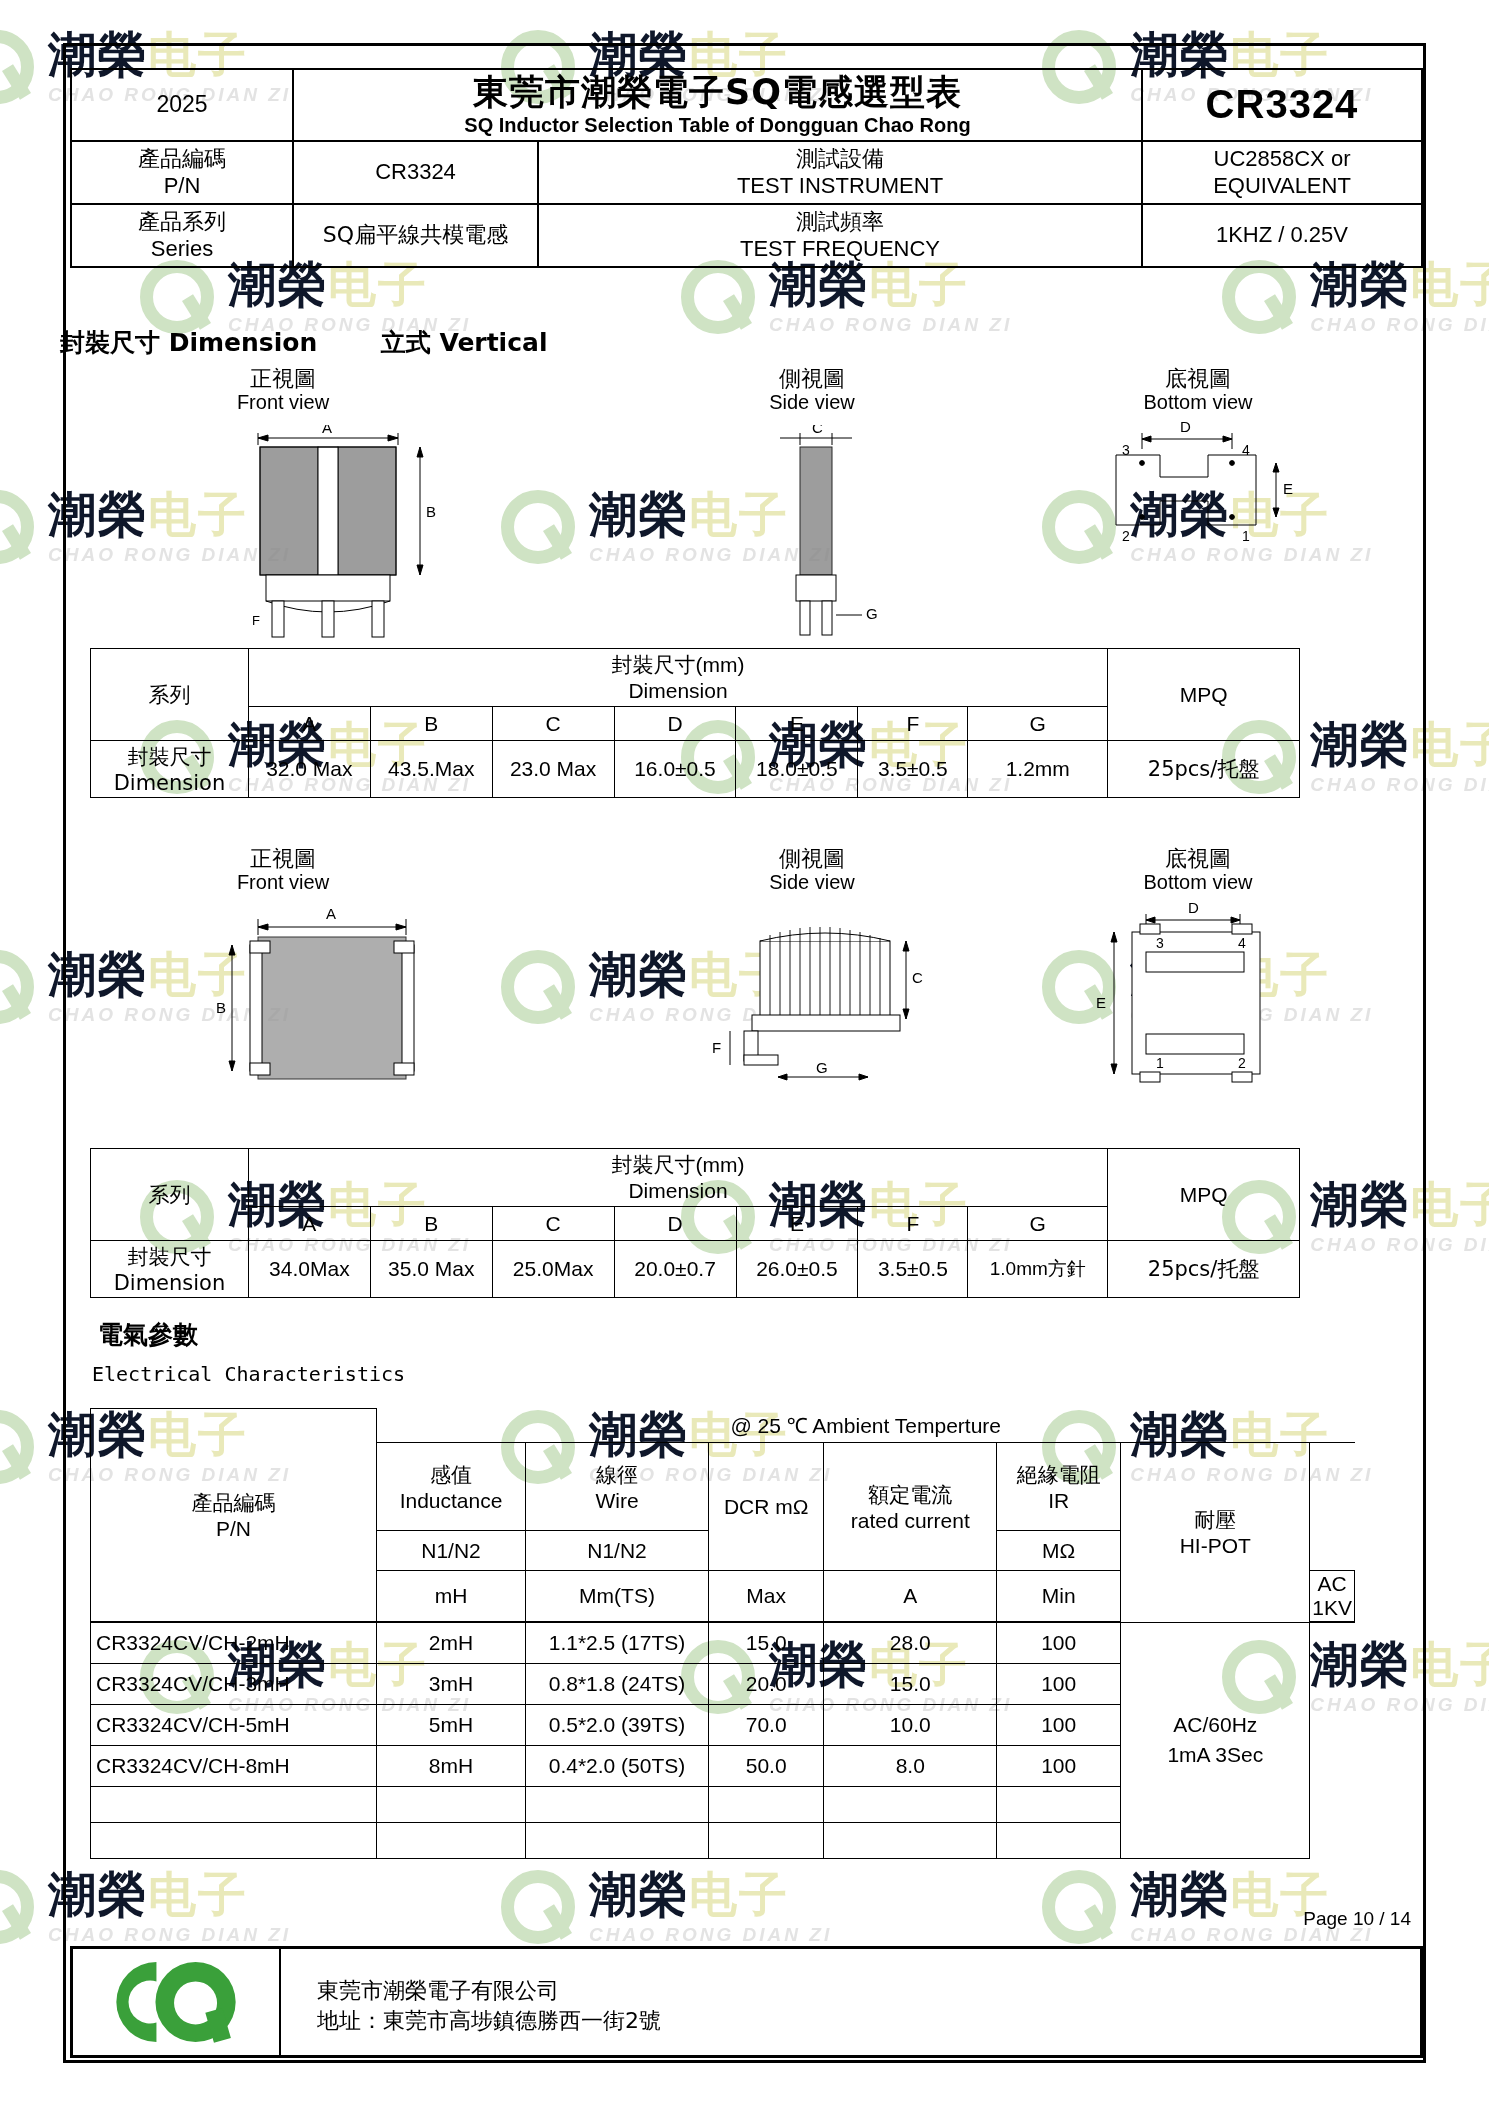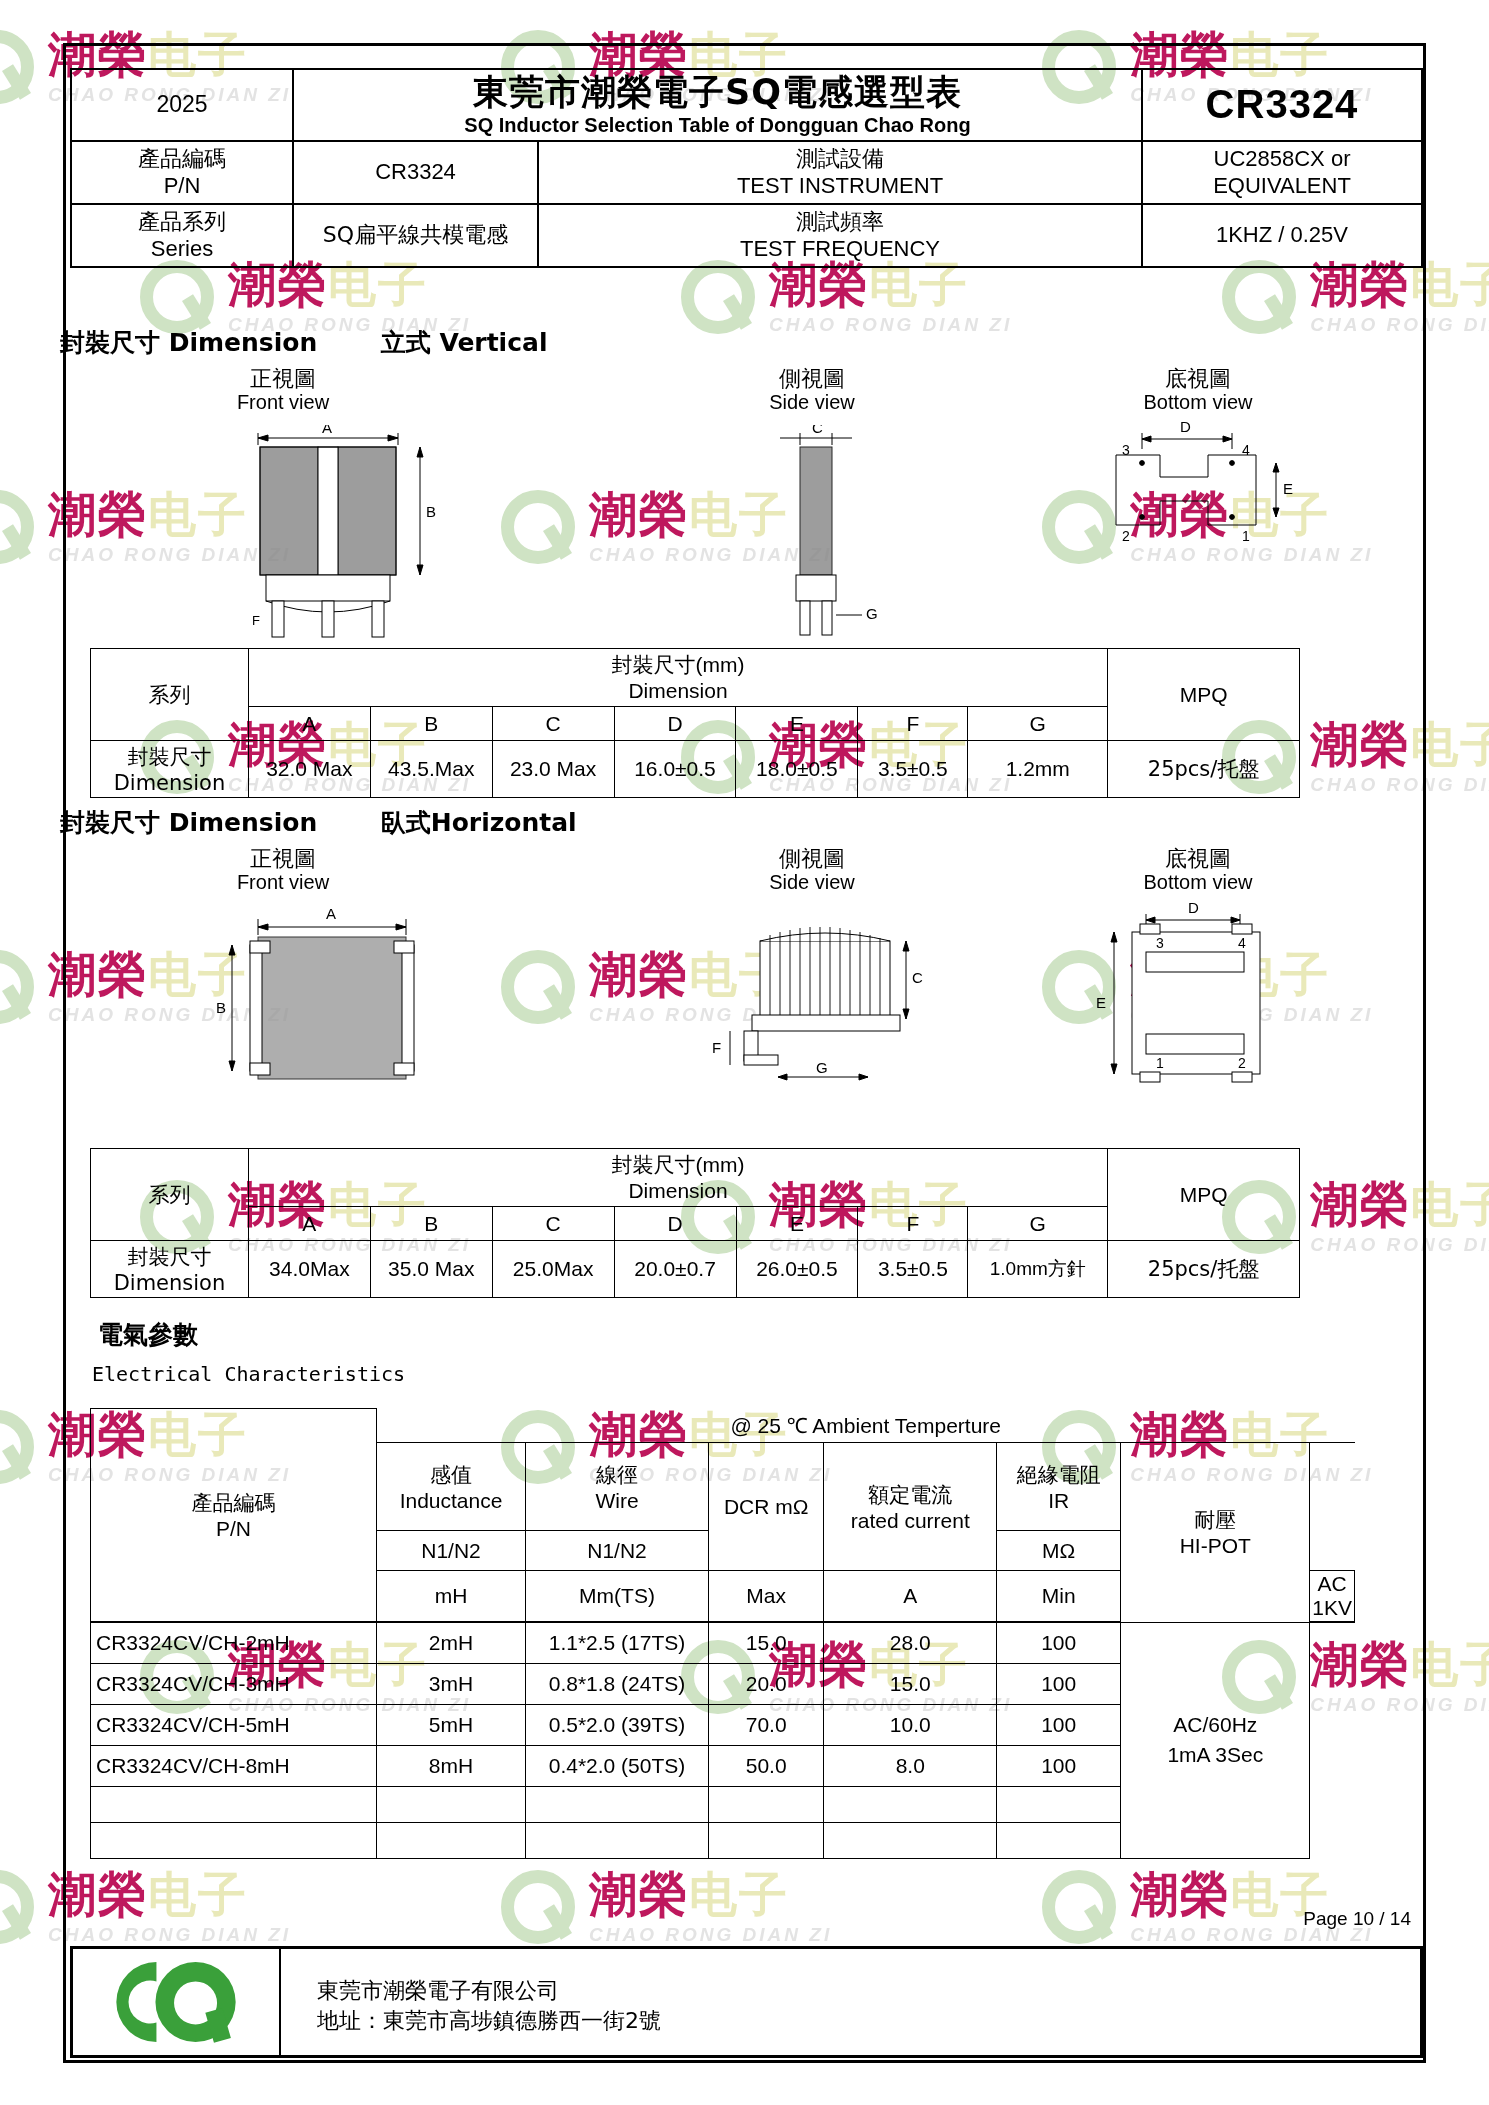--- a/index.html
+++ b/index.html
@@ -29,21 +29,21 @@
   .wm-cq::after{
     content:""; position:absolute; width:13px; height:34px;
     background:#cfe3c4; right:-2px; bottom:-8px; transform:rotate(-32deg);
   }
   .wm-txt{ display:flex; flex-direction:column; line-height:1; }
   .wm-cn{
     font-size:48px; font-weight:bold; color:#e9e9b9;
     letter-spacing:2px; white-space:nowrap;
     font-family:"DejaVu Sans", sans-serif;
   }
-  .wm-cn span.g{ color:#be185d; }
+  .wm-cn span.g{ color:#0f172a; }
   .wm-en{
     font-size:19px; color:#e3e3e3; letter-spacing:3px;
     font-style:italic; font-weight:bold; margin-top:7px; white-space:nowrap;
   }
 
   
   #page{
     position:absolute; left:63px; top:43px;
     width:1363px; height:2020px;
     border:3px solid #000;
@@ -524,25 +524,20 @@
       <td>23.0 Max</td>
       <td>16.0±0.5</td>
       <td>18.0±0.5</td>
       <td>3.5±0.5</td>
       <td>1.2mm</td>
       <td class="hdr-cn">25pcs/托盤</td>
     </tr>
   </tbody>
     </table>
 
-  <div class="sect-title" style="left:60px; top:806px;">
-    <span>封裝尺寸 Dimension</span>
-    <span style="display:inline-block;width:46px;"></span>
-    <span>臥式Horizontal</span>
-  </div>
 
   <div class="cap" style="left:213px; top:846px; width:140px;">
     <div class="c1">正視圖</div>
     <div class="c2">Front view</div>
   </div>
   <div class="cap" style="left:742px; top:846px; width:140px;">
     <div class="c1">側視圖</div>
     <div class="c2">Side view</div>
   </div>
   <div class="cap" style="left:1128px; top:846px; width:140px;">

